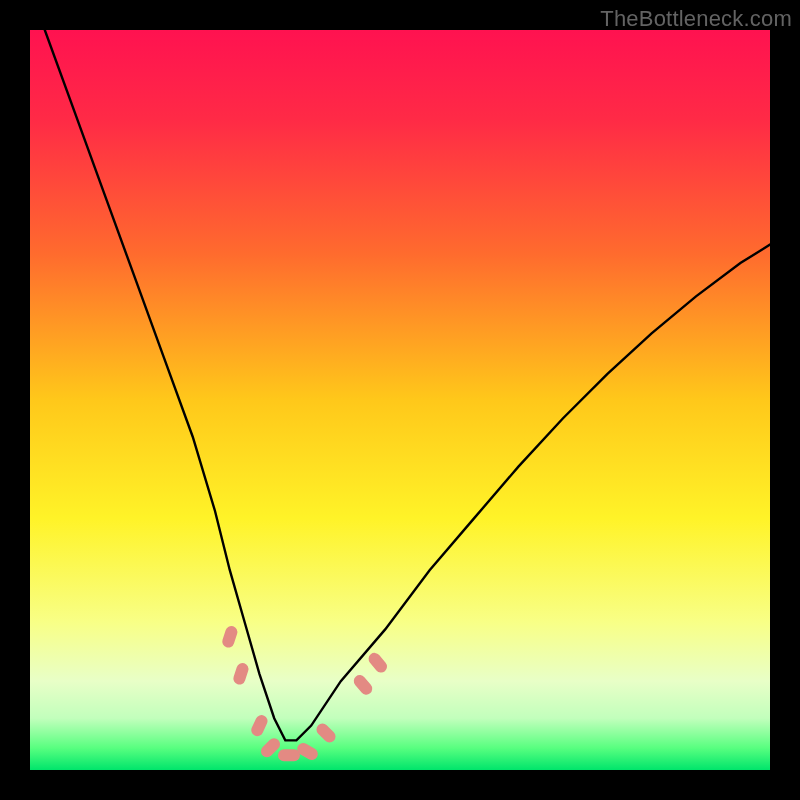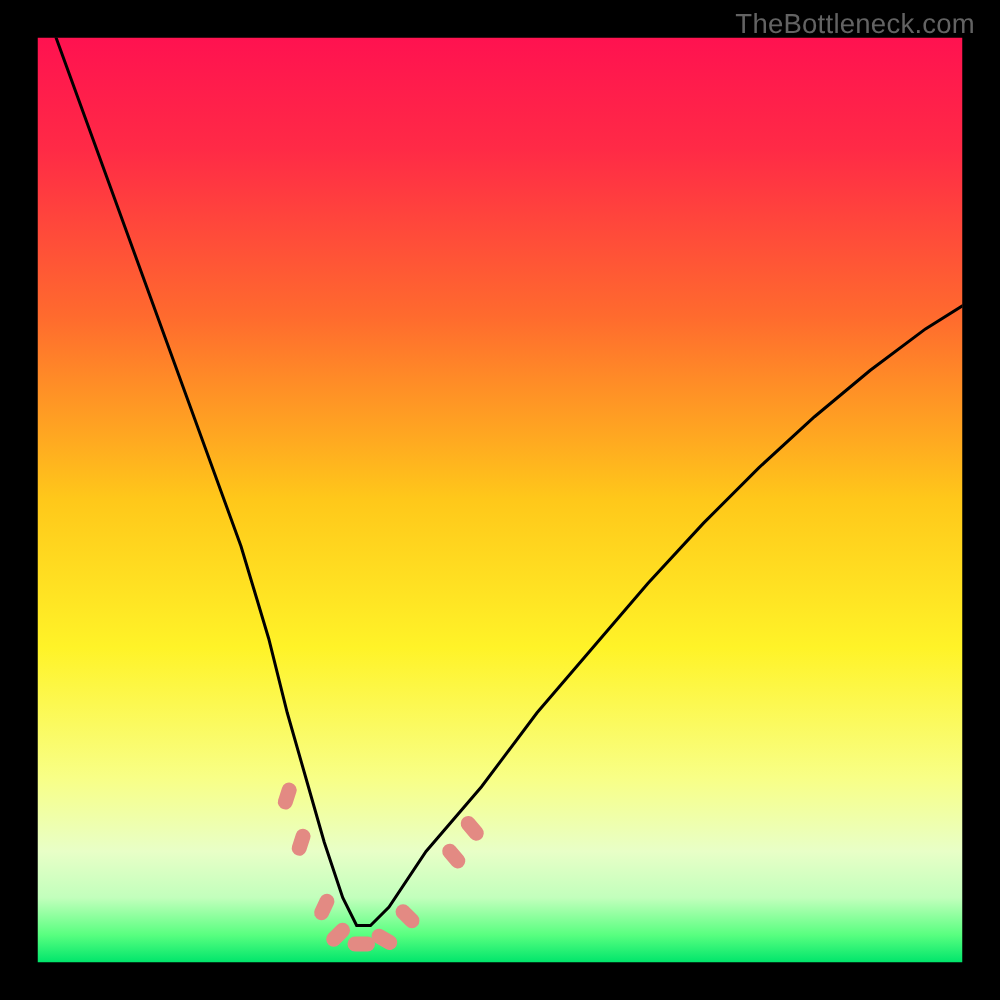--- a/index.html
+++ b/index.html
@@ -13,21 +13,21 @@
   }
   .stage {
     position: relative;
     width: 800px;
     height: 800px;
     background: #000000;
   }
   .watermark {
     position: absolute;
     top: 6px;
-    right: 20px;
+    right: 8px;
     color: #636363;
     font-size: 22px;
     font-weight: 500;
     letter-spacing: 0.2px;
     z-index: 10;
   }
   .plot-area {
     position: absolute;
     left: 30px;
     top: 30px;

